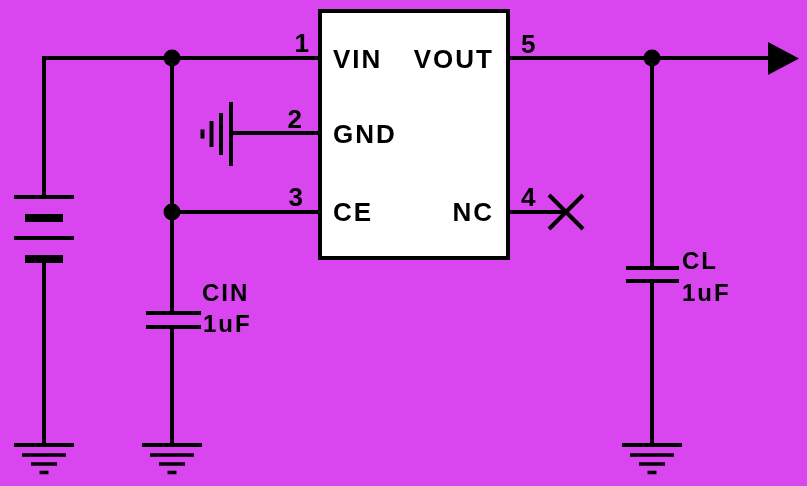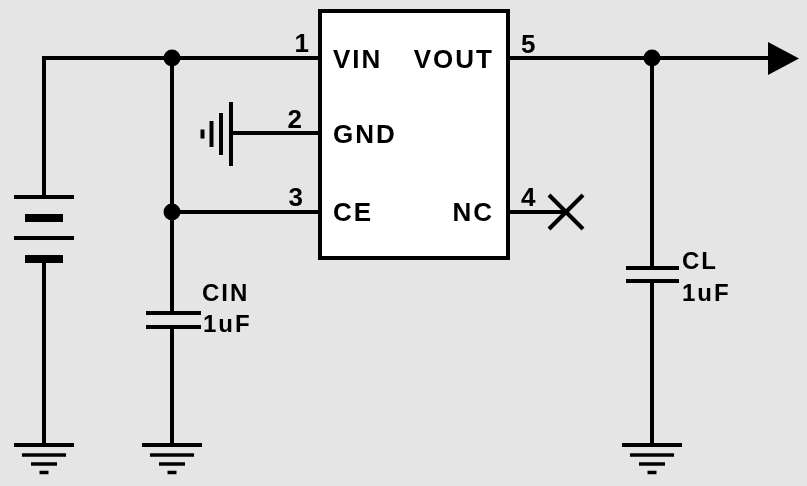--- a/index.html
+++ b/index.html
@@ -4,21 +4,21 @@
 <style>
   html, body {
     margin: 0;
     padding: 0;
     background: #ffffff;
   }
   .canvas {
     position: relative;
     width: 807px;
     height: 486px;
-    background: #e5e5e5;
+    background: #d946ef;
     overflow: hidden;
   }
   svg {
     display: block;
   }
   .wire {
     stroke: #000000;
     stroke-width: 4;
     fill: none;
   }

